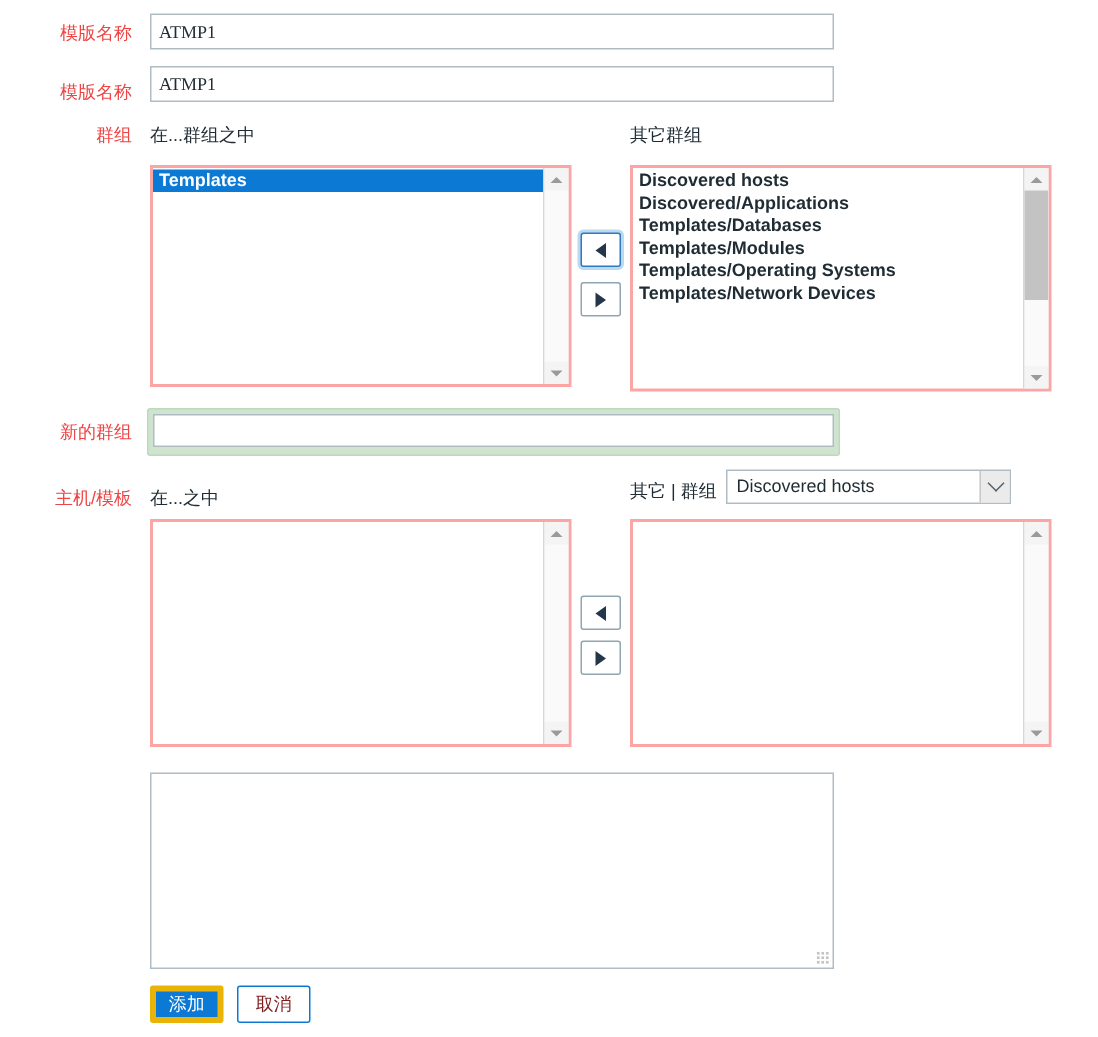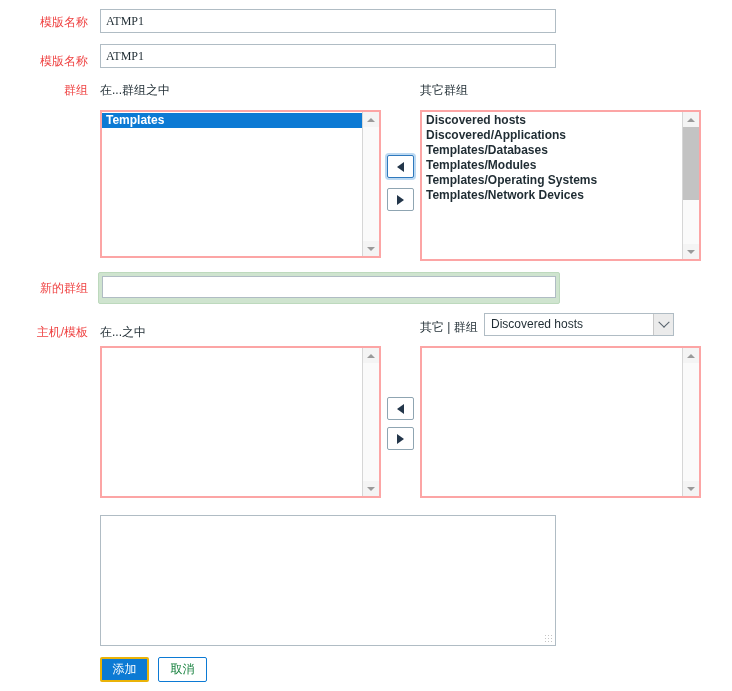--- a/index.html
+++ b/index.html
@@ -237,27 +237,27 @@
     font-size: 12px;
     font-family: "Liberation Sans", "DejaVu Sans", sans-serif;
     display: flex;
     align-items: center;
     justify-content: center;
     cursor: pointer;
     white-space: nowrap;
   }
   .btn.primary {
     background: #0c7ad4;
-    border: 2px solid #eab308;
+    border: 4px solid #eab308;
     color: #ffffff;
   }
   .btn.secondary {
     background: #ffffff;
     border: 1px solid #0c7ad4;
-    color: #15803d;
+    color: #7f1d1d;
   }
 
   
   .watermark {
     position: absolute;
     font-size: 13px;
     color: #e6e6e6;
     white-space: nowrap;
     letter-spacing: .2px;
   }

